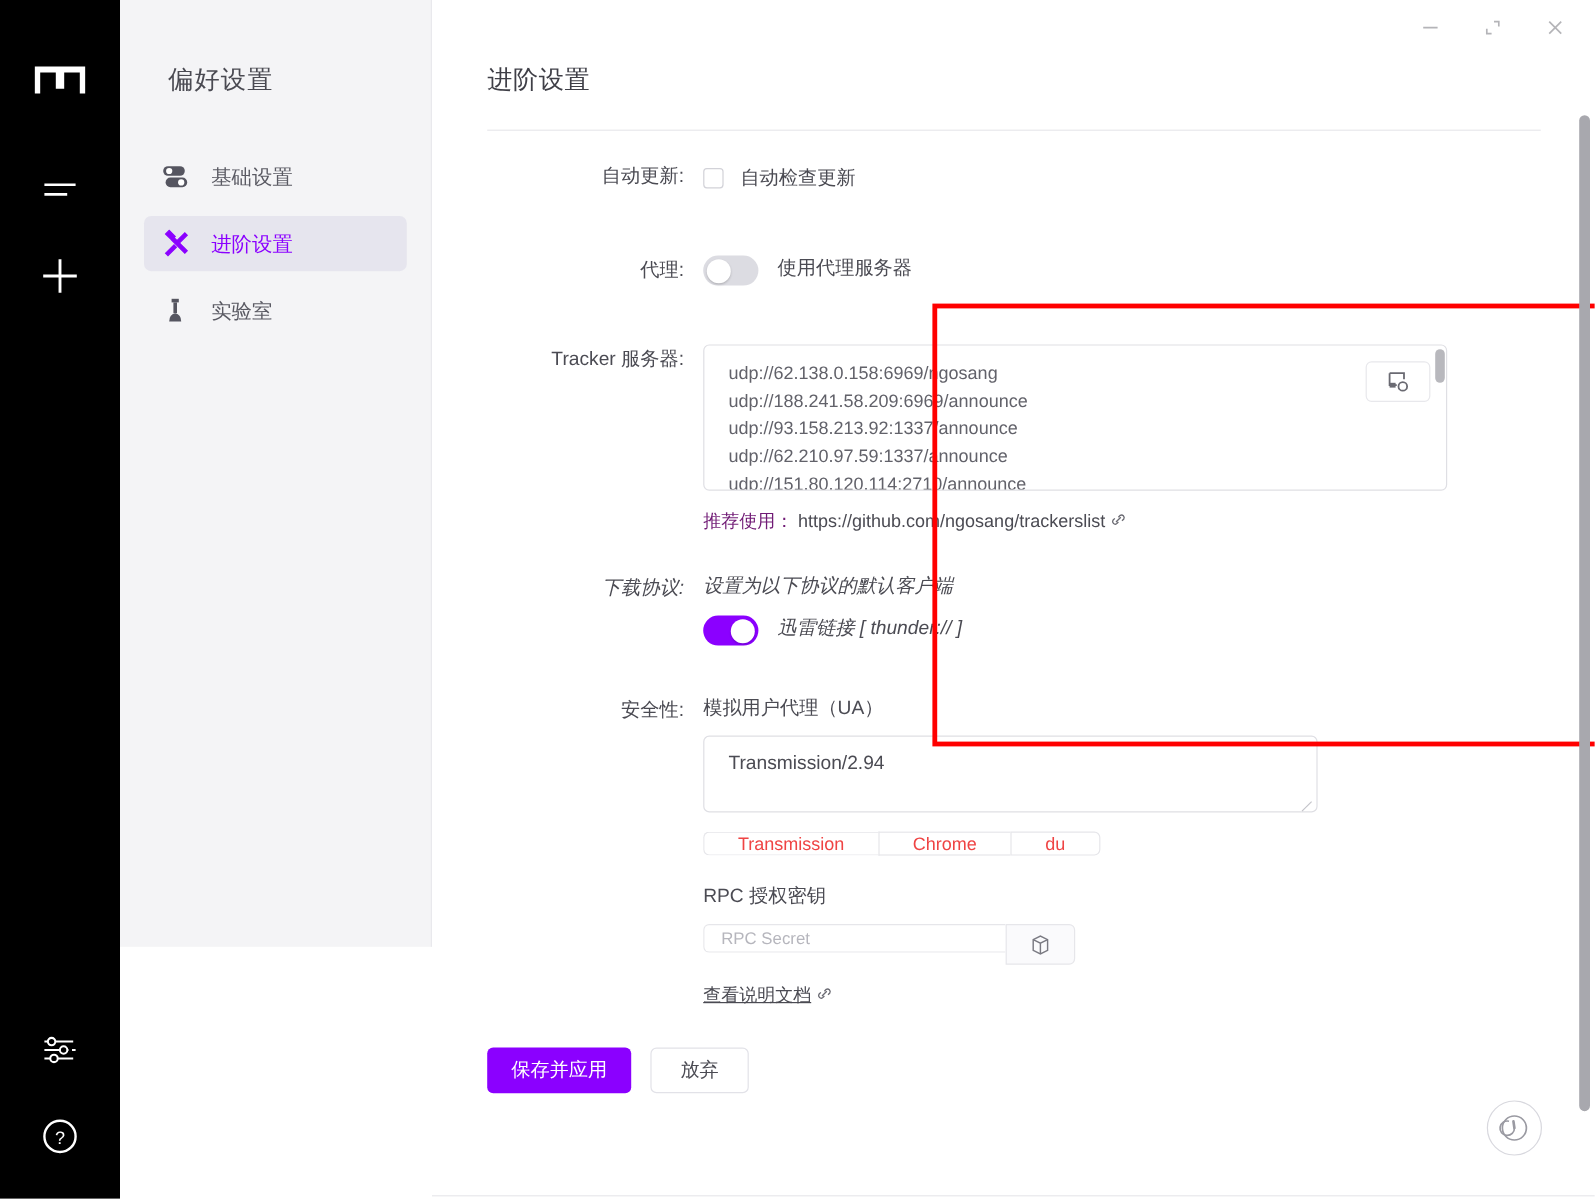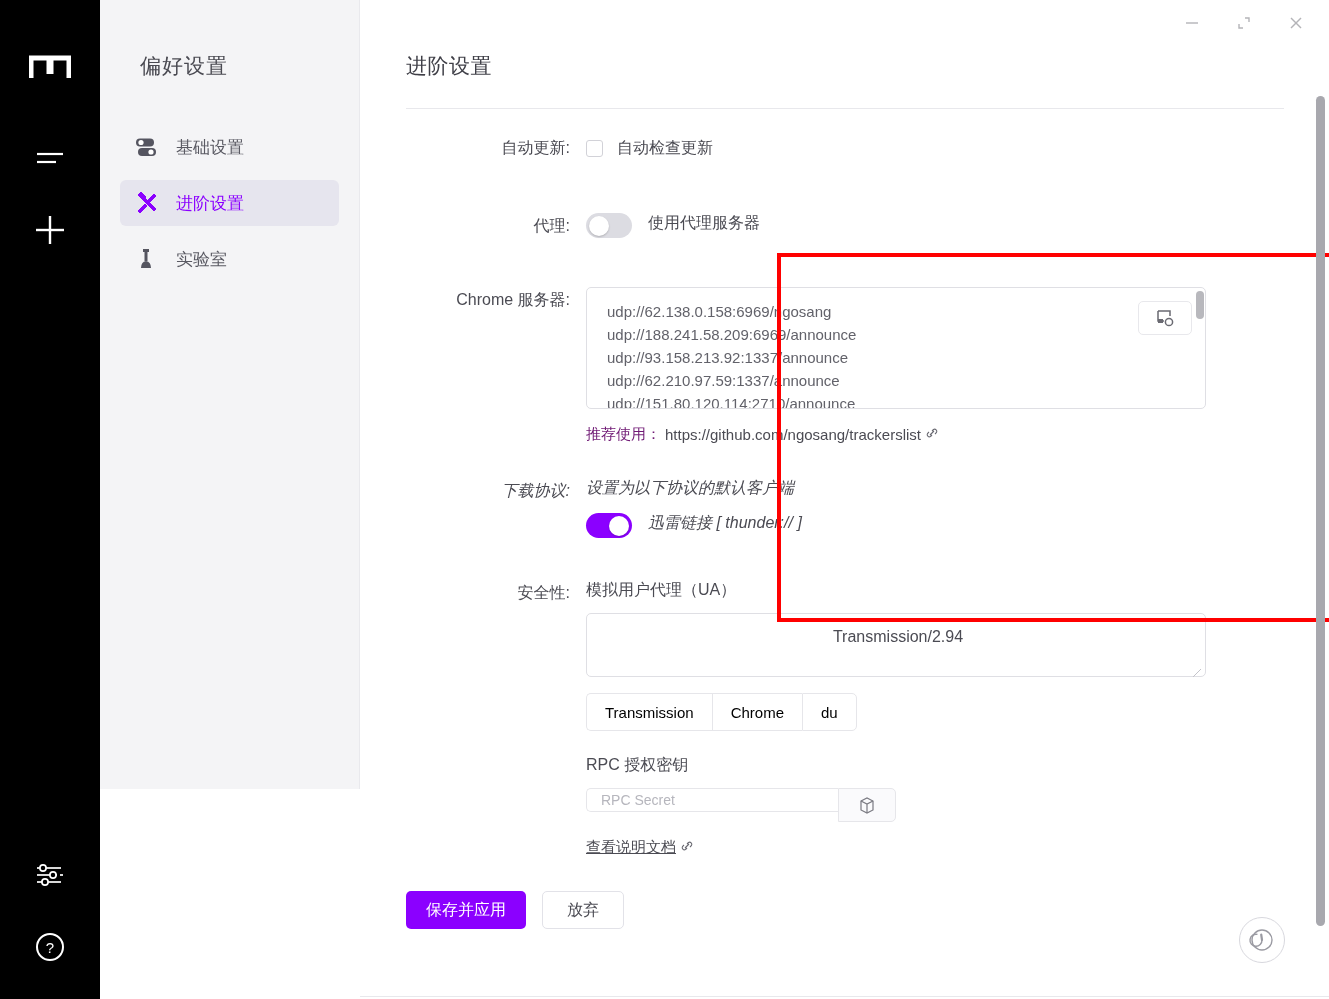--- a/index.html
+++ b/index.html
@@ -111,29 +111,29 @@
   }
   .hint { margin-top: 16px; font-size: 15px; color: #8a8a92; display: flex; align-items: center; gap: 4px; }
   .hint .hint-key { color: #701a75; }
   .hint .hint-link { color: #4b4b53; }
 
   .sub-label { font-size: 16px; color: #4b4b53; margin-bottom: 12px; }
   .proto-list { display: flex; flex-direction: column; gap: 19px; margin-top: 14px; }
 
   
   .ua-ta {
-    width: 620px; height: 64px; border: 1px solid #dfdfe4; border-radius: 5px;
-    background: #fff; padding: 14px 16px 0 20px; position: relative; margin-top: 12px; text-align: center;
+    width: 512px; height: 64px; border: 1px solid #dfdfe4; border-radius: 5px;
+    background: #fff; padding: 14px 16px 0 20px; position: relative; margin-top: 12px;
   }
   .ua-val { font-size: 16px; color: #4b4b53; }
   .ua-grip { position: absolute; right: 3px; bottom: 2px; width: 10px; height: 10px; }
   .ua-presets { display: flex; margin-top: 16px; }
   .ua-btn {
-    height: 38px; padding: 0 18px; border: 1px solid #e6e6ea; background: #fff;
-    font-size: 15px; color: #000000; display: flex; align-items: center; cursor: pointer;
+    height: 20px; padding: 0 28px; border: 1px solid #e6e6ea; background: #fff;
+    font-size: 15px; color: #ef4444; display: flex; align-items: center; cursor: pointer;
     border-right: none; font-family: inherit;
   }
   .ua-btn:first-child { border-radius: 5px 0 0 5px; }
   .ua-btn:last-child { border-radius: 0 5px 5px 0; border-right: 1px solid #e6e6ea; }
 
   .rpc-title { margin-top: 24px; font-size: 16px; color: #4b4b53; }
   .rpc-row { display: flex; margin-top: 12px; width: 310px; }
   .rpc-input {
     flex: 1 1 auto; height: 24px; border: 1px solid #e6e6ea; border-right: none;
     border-radius: 5px 0 0 5px; padding: 0 14px; font-size: 14px; color: #15803d;
@@ -303,21 +303,21 @@
         <div class="row-label">代理:</div>
         <div class="row-body">
           <div class="sw-wrap">
             <span class="sw"></span>
             <span class="sw-text">使用代理服务器</span>
           </div>
         </div>
       </div>
 
       <div class="row" style="margin-top:48px;">
-        <div class="row-label">Chrome 服务器:</div>
+        <div class="row-label">Tracker 服务器:</div>
         <div class="row-body">
           <div class="ta-wrap">
             <div class="ta">
               <div class="ta-line">udp://62.138.0.158:6969/ngosang</div>
               <div class="ta-line">udp://188.241.58.209:6969/announce</div>
               <div class="ta-line">udp://93.158.213.92:1337/announce</div>
               <div class="ta-line">udp://62.210.97.59:1337/announce</div>
               <div class="ta-line">udp://151.80.120.114:2710/announce</div>
 
             </div>

